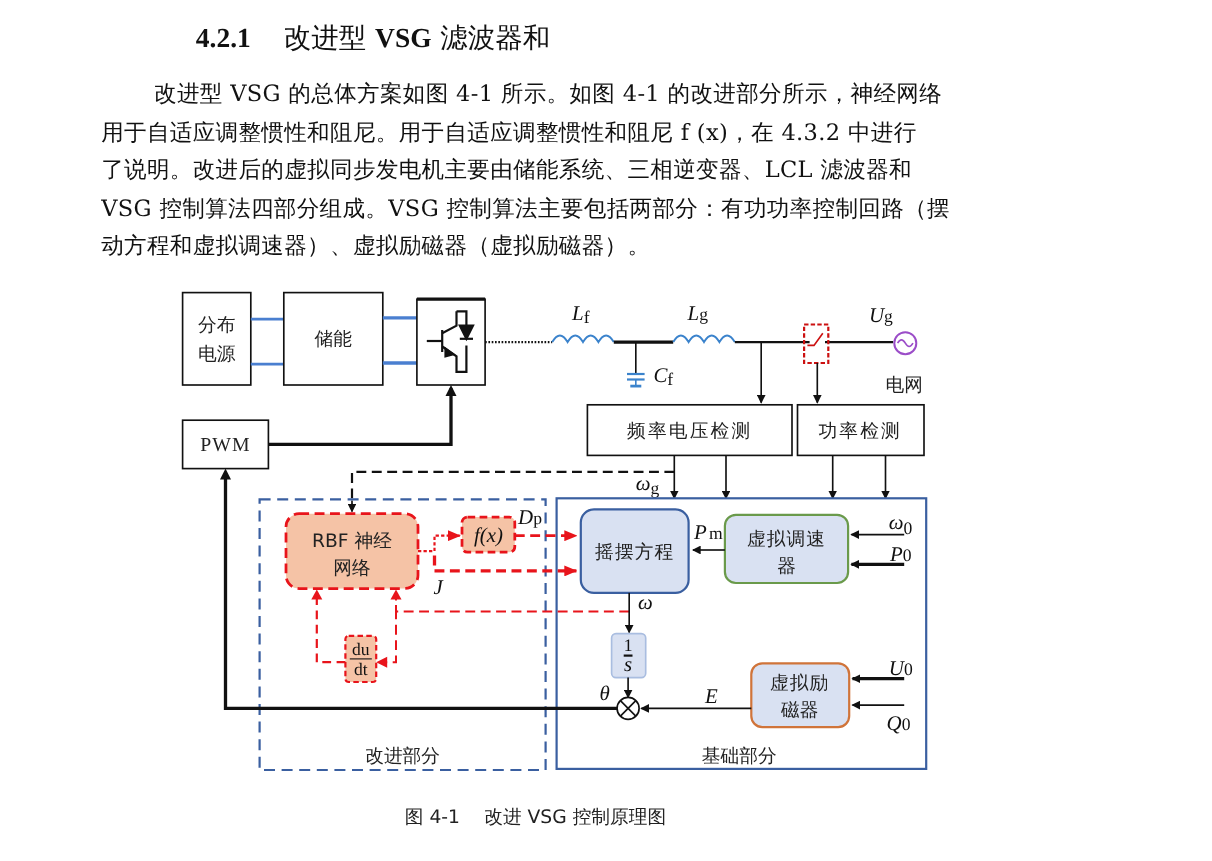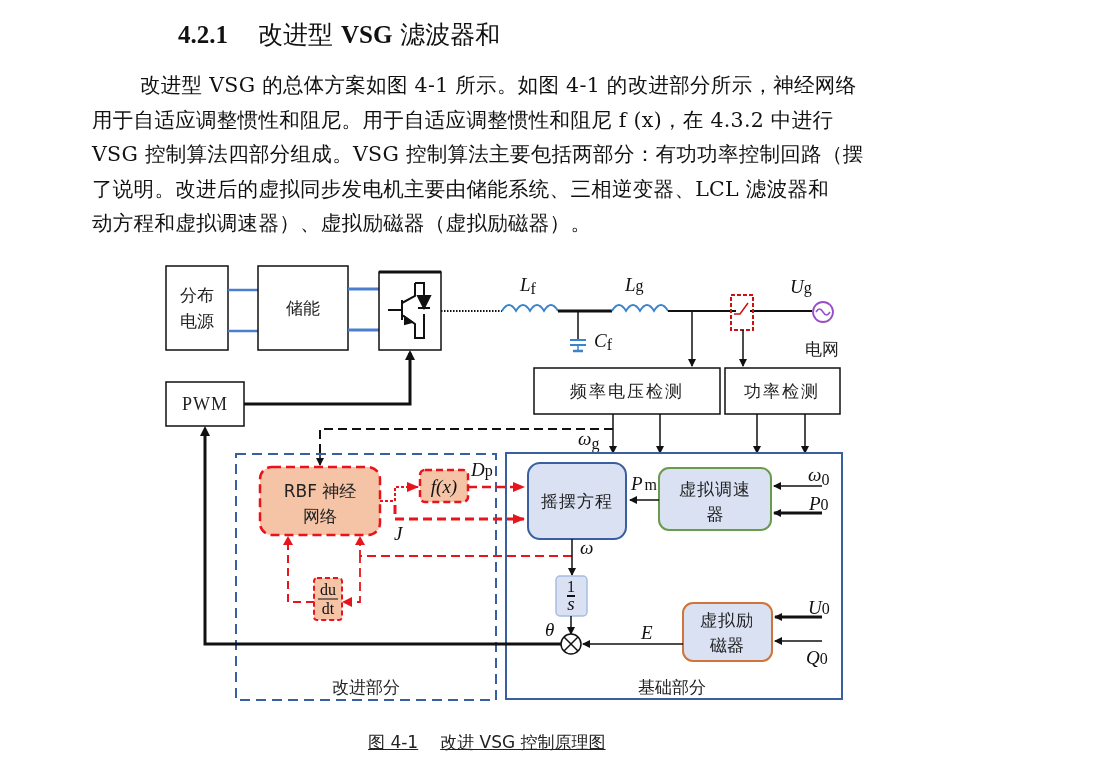--- a/index.html
+++ b/index.html
@@ -11,35 +11,35 @@
   .para { position: absolute; left: 72px; top: 68px; width: 880px; font-size: 20.5px;
           line-height: 34.5px; letter-spacing: 0.3px; margin-left: 20px; }
   .para .line { white-space: nowrap; display: block; }
   .para .indent { padding-left: 48px; }
   svg#fig { position: absolute; left: 0; top: 0; }
   .lbl { font-family: "DejaVu Sans", sans-serif; font-size: 17px; fill: #222; }
   .lbl-serif { font-family: "Liberation Serif", serif; font-size: 18px; fill: #222; }
   .ital { font-family: "Liberation Serif", serif; font-style: italic; font-size: 19px; fill: #111; }
   .sub { font-family: "Liberation Serif", serif; font-size: 16px; fill: #111; }
   .caption { position: absolute; left: 368px; top: 731px; font-size: 17px;
-             font-family: "DejaVu Sans", sans-serif; color: #222; white-space: nowrap; text-decoration: underline; }
+             font-family: "DejaVu Sans", sans-serif; color: #222; white-space: nowrap; }
   .caption .gap { display: inline-block; width: 22px; }
 </style>
 </head>
 <body>
 
 <div class="heading">
   <span class="num">4.2.1</span><span>改进型</span> <span class="vsg">VSG</span> <span>滤波器和</span>
 </div>
 
 <div class="para">
   <span class="line indent">改进型 VSG 的总体方案如图 4-1 所示。如图 4-1 的改进部分所示，神经网络</span>
   <span class="line">用于自适应调整惯性和阻尼。用于自适应调整惯性和阻尼 f (x)，在 4.3.2 中进行</span>
+  <span class="line">了说明。改进后的虚拟同步发电机主要由储能系统、三相逆变器、LCL 滤波器和</span>
   <span class="line">VSG 控制算法四部分组成。VSG 控制算法主要包括两部分：有功功率控制回路（摆</span>
-  <span class="line">了说明。改进后的虚拟同步发电机主要由储能系统、三相逆变器、LCL 滤波器和</span>
   <span class="line">动方程和虚拟调速器）、虚拟励磁器（虚拟励磁器）。</span>
 </div>
 
 <svg id="fig" width="1102" height="783">
   <defs>
     <marker id="arrK" markerWidth="8" markerHeight="8" refX="7" refY="4" orient="auto" markerUnits="userSpaceOnUse">
       <path d="M0,0 L8,4 L0,8 z" fill="#111"></path>
     </marker>
     <marker id="arrR" markerWidth="12" markerHeight="10" refX="11" refY="5" orient="auto" markerUnits="userSpaceOnUse">
       <path d="M0,0 L12,5 L0,10 z" fill="#e8141b"></path>

